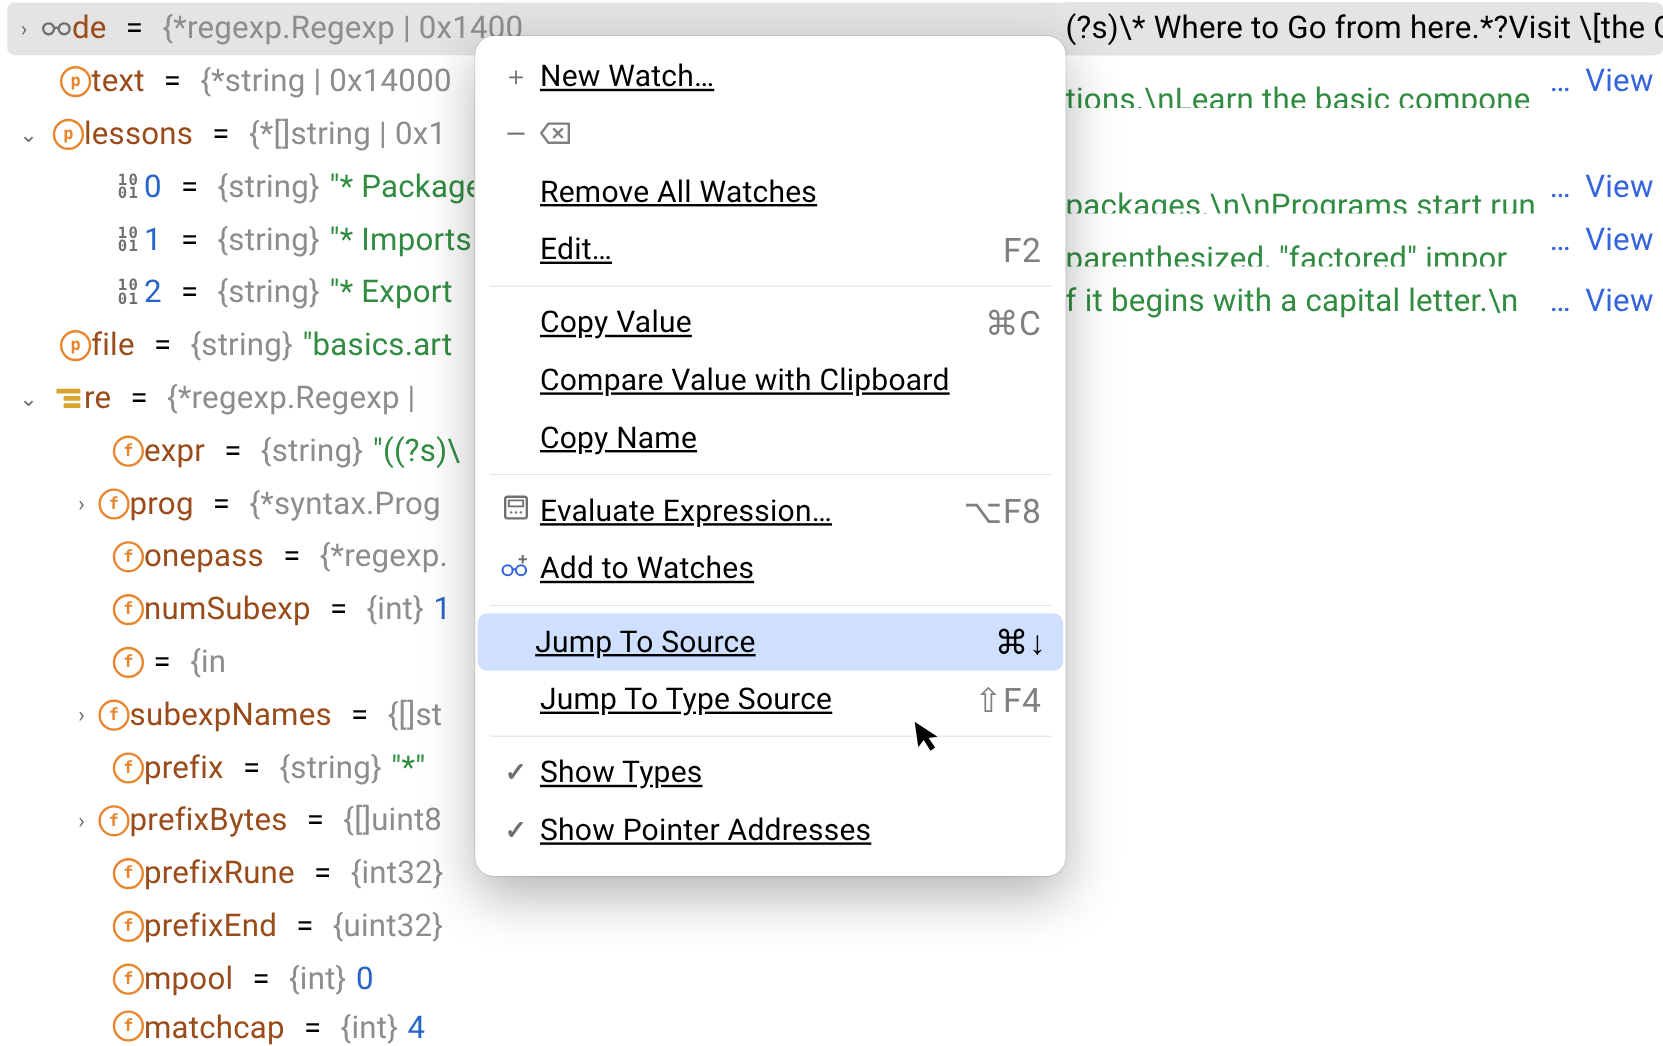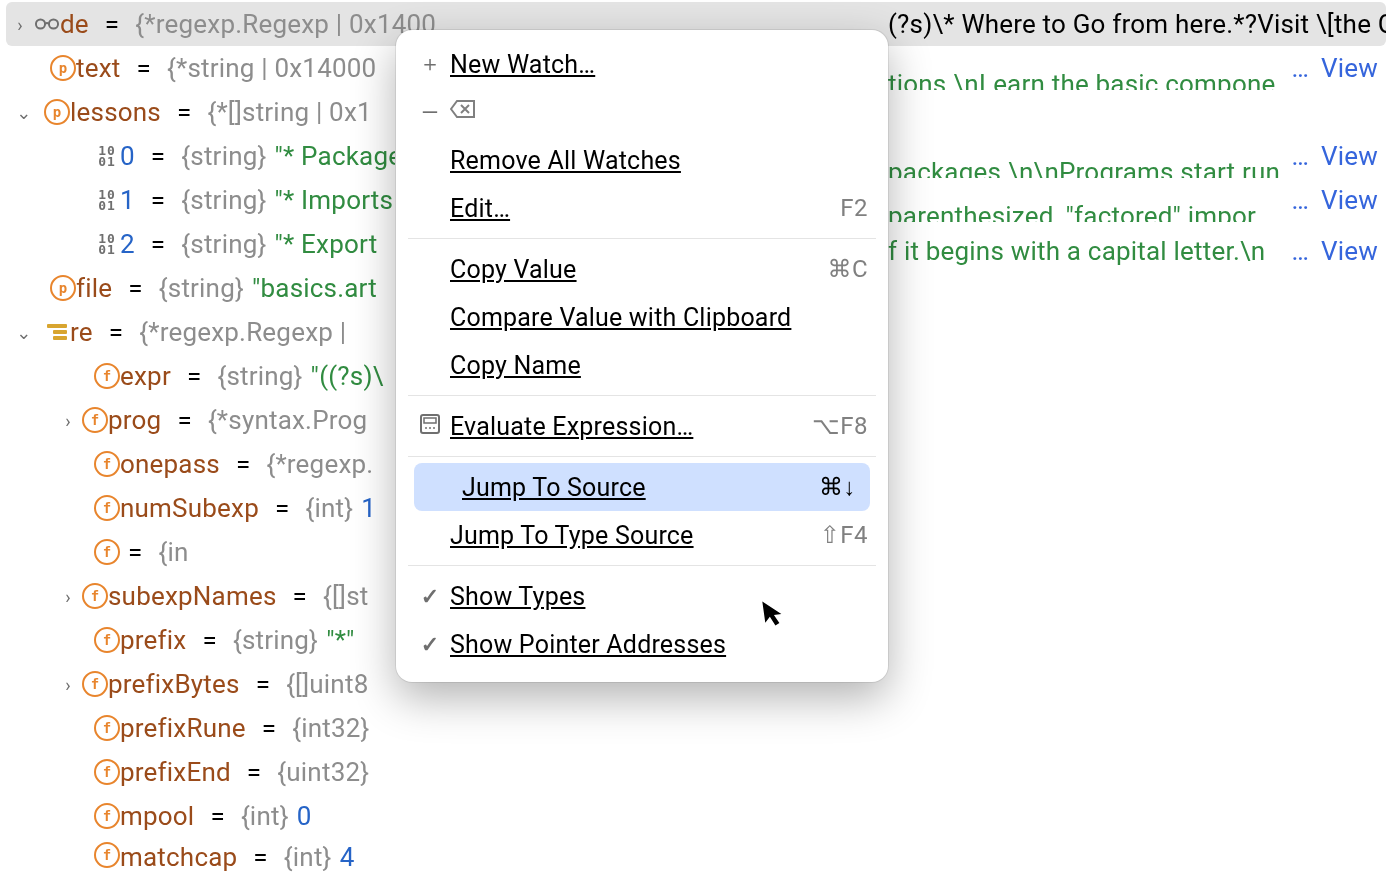--- a/index.html
+++ b/index.html
@@ -81,22 +81,22 @@
   }
   .mi {
     display:flex; align-items:center;
     height:48px;
     padding:0 20px 0 14px;
     font-size:25px;
     cursor:default;
   }
   .mi .micon { width:40px; text-align:center; color:#6f6f6f; font-size:22px;}
   .mi .label { flex:1;text-decoration:underline; }
-  .mi .short { color:#808080; font-size:24px; letter-spacing:0.5px;}
-  .mi.hl { background: var(--menu-highlight); border-radius:8px; margin:0 18px; padding:0 14px 0 8px;}
+  .mi .short { color:#808080; font-size:28px; letter-spacing:0.5px;}
+  .mi.hl { background: var(--menu-highlight); border-radius:8px; margin:0 2px; padding:0 14px 0 8px;}
   .sep { height:1px; background:var(--border); margin:6px 12px; }
   .check::before{content:"✓"; font-weight:700;}
 
   
   .right-frag { position:absolute; left:888px; height:44px; display:flex; align-items:center; white-space:nowrap; overflow:hidden; width:498px;}
   .right-frag .rest{ flex:1; min-width:0; overflow:hidden; text-overflow:ellipsis; color:var(--string);margin-top:32px;}
   .right-frag .view{ color:var(--link); padding:0 8px; flex:0 0 auto;}
   .right-frag .ell { color:var(--link); padding:0 4px;}
 
   
@@ -389,20 +389,31 @@
           <rect x="2" y="2" width="18" height="18" rx="2" fill="none" stroke="#6f6f6f" stroke-width="2"></rect>
           <rect x="5" y="5" width="12" height="5" fill="none" stroke="#6f6f6f" stroke-width="1.5"></rect>
           <circle cx="7" cy="15" r="1" fill="#6f6f6f"></circle>
           <circle cx="11" cy="15" r="1" fill="#6f6f6f"></circle>
           <circle cx="15" cy="15" r="1" fill="#6f6f6f"></circle>
         </svg>
     </span>
     <span class="label">Evaluate Expression…</span>
     <span class="short">⌥F8</span>
   </div>
+  <div class="mi">
+    <span class="micon">
+      <svg viewBox="0 0 40 28" width="28" height="20">
+          <circle cx="10" cy="20" r="6" fill="none" stroke="#3565dc" stroke-width="2.5"></circle>
+          <circle cx="26" cy="20" r="6" fill="none" stroke="#3565dc" stroke-width="2.5"></circle>
+          <path d="M16 20 Q18 17 20 20" fill="none" stroke="#3565dc" stroke-width="2.5"></path>
+          <path d="M28 2 L28 12 M23 7 L33 7" stroke="#6f6f6f" stroke-width="2.5"></path>
+        </svg>
+    </span>
+    <span class="label">Add to Watches</span>
+  </div>
   <div class="sep"></div>
   <div class="mi hl">
     <span class="micon"></span>
     <span class="label">Jump To Source</span>
     <span class="short" style="color:#000">⌘↓</span>
   </div>
   <div class="mi">
     <span class="micon"></span>
     <span class="label">Jump To Type Source</span>
     <span class="short">⇧F4</span>

